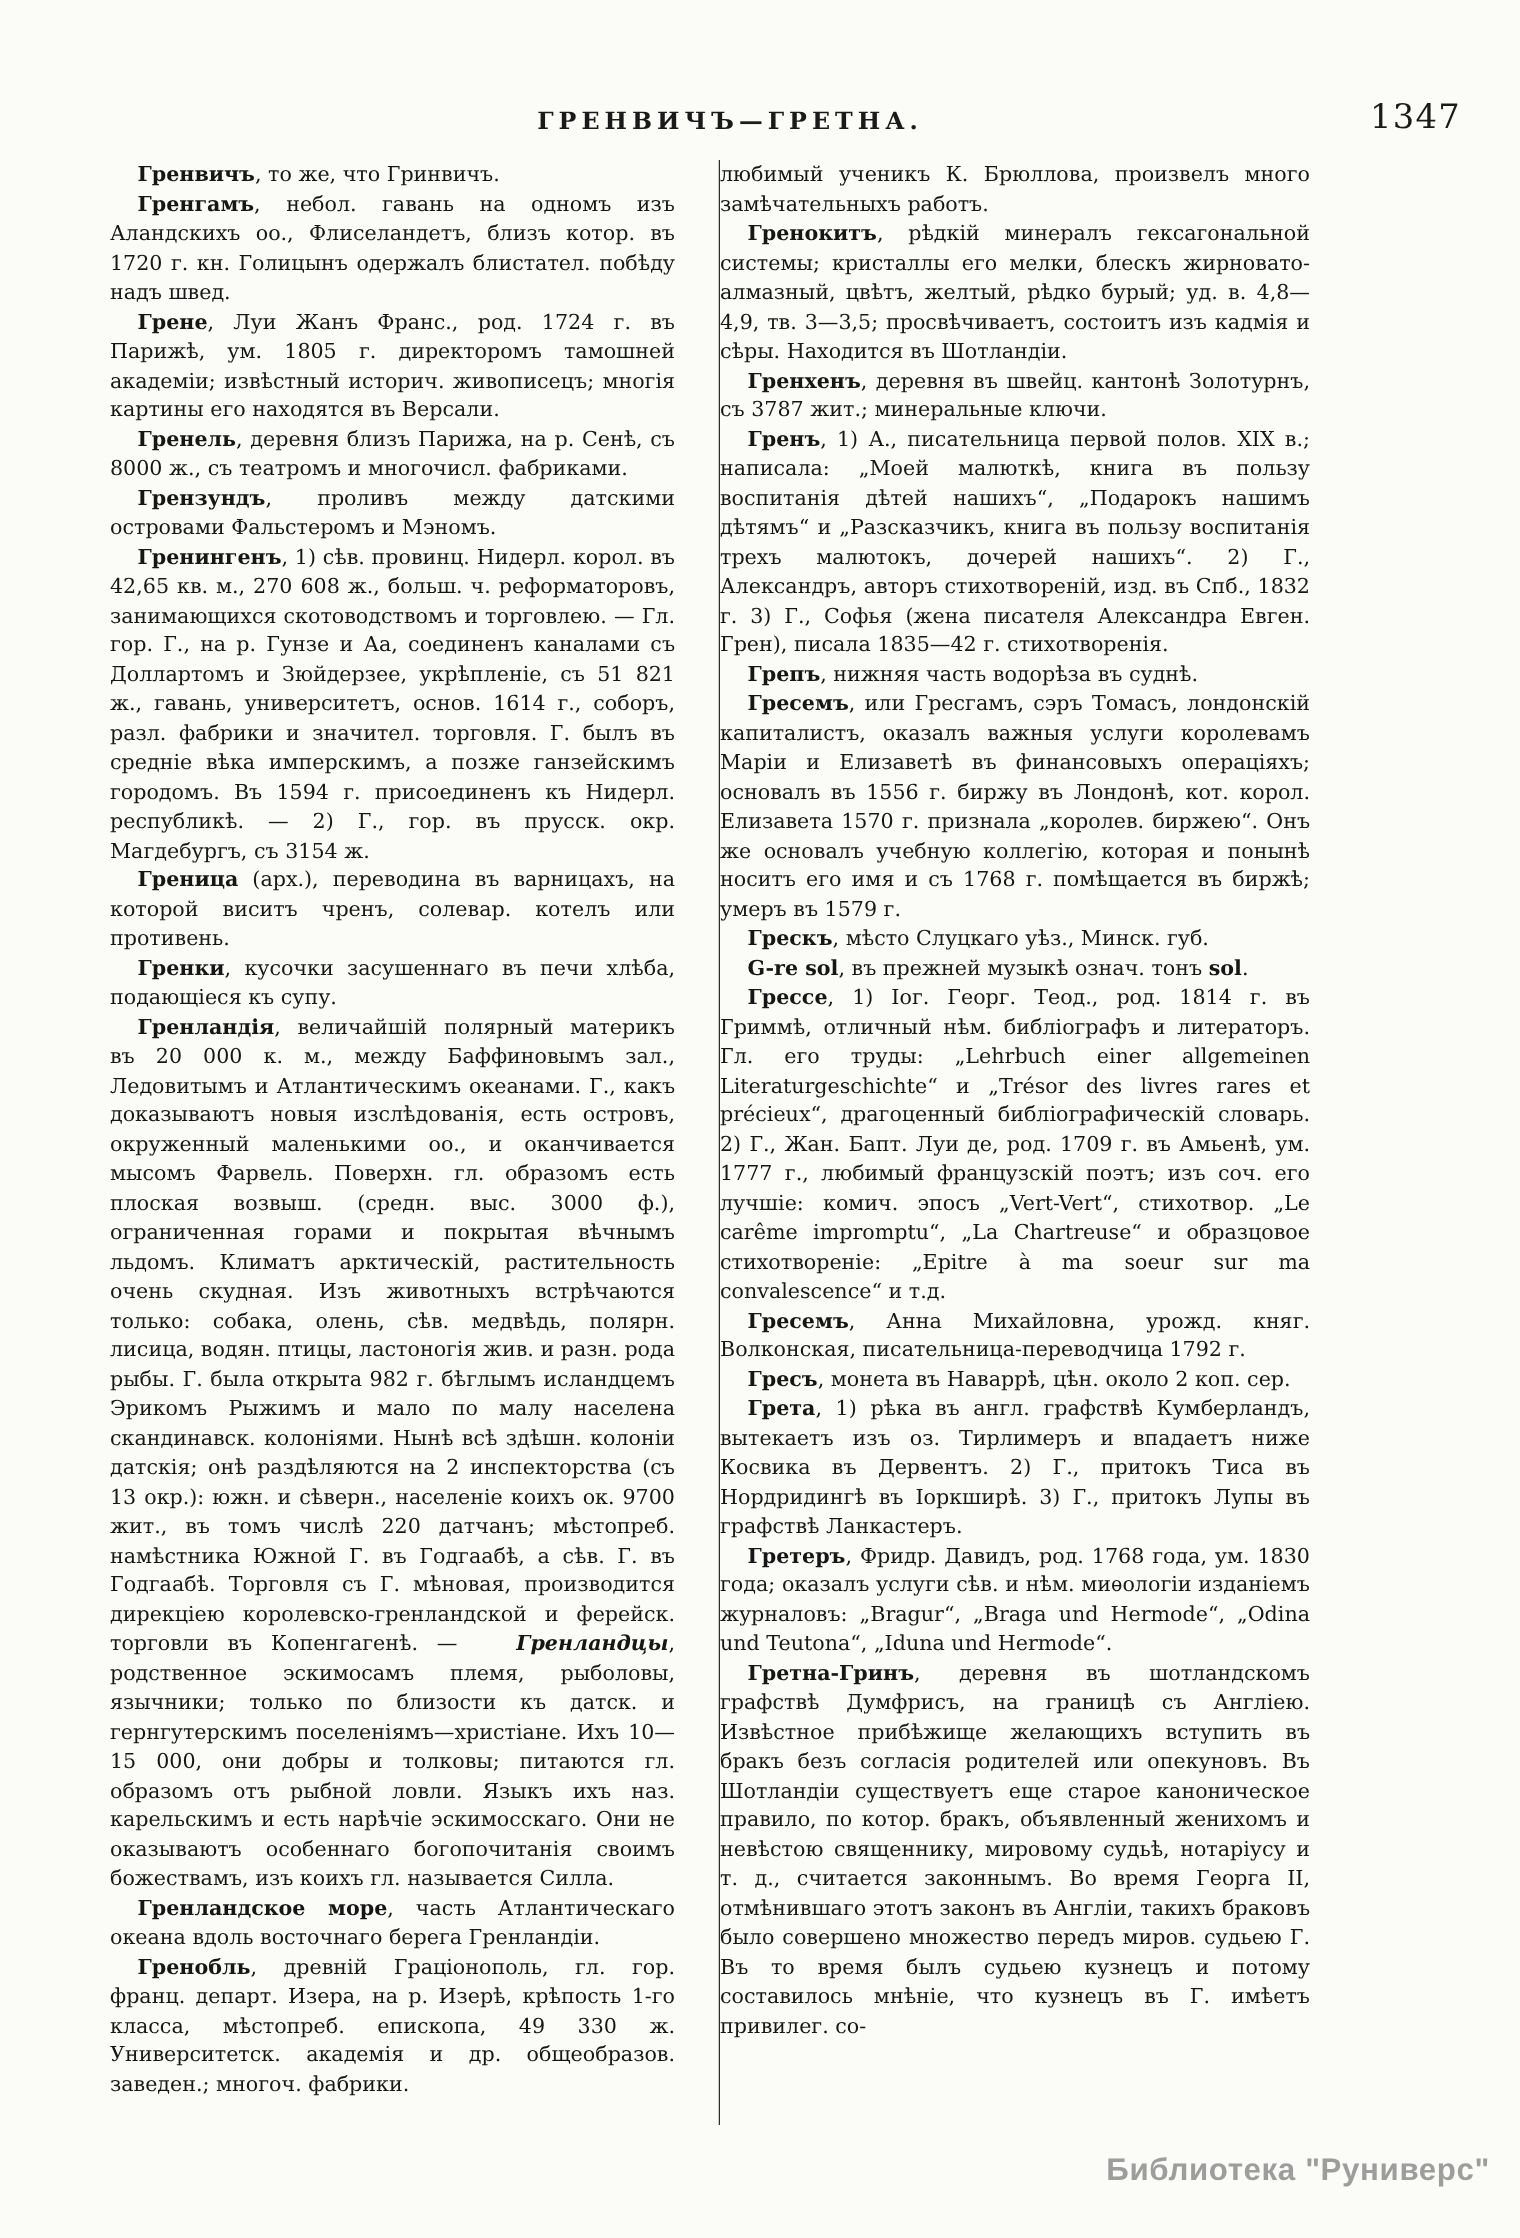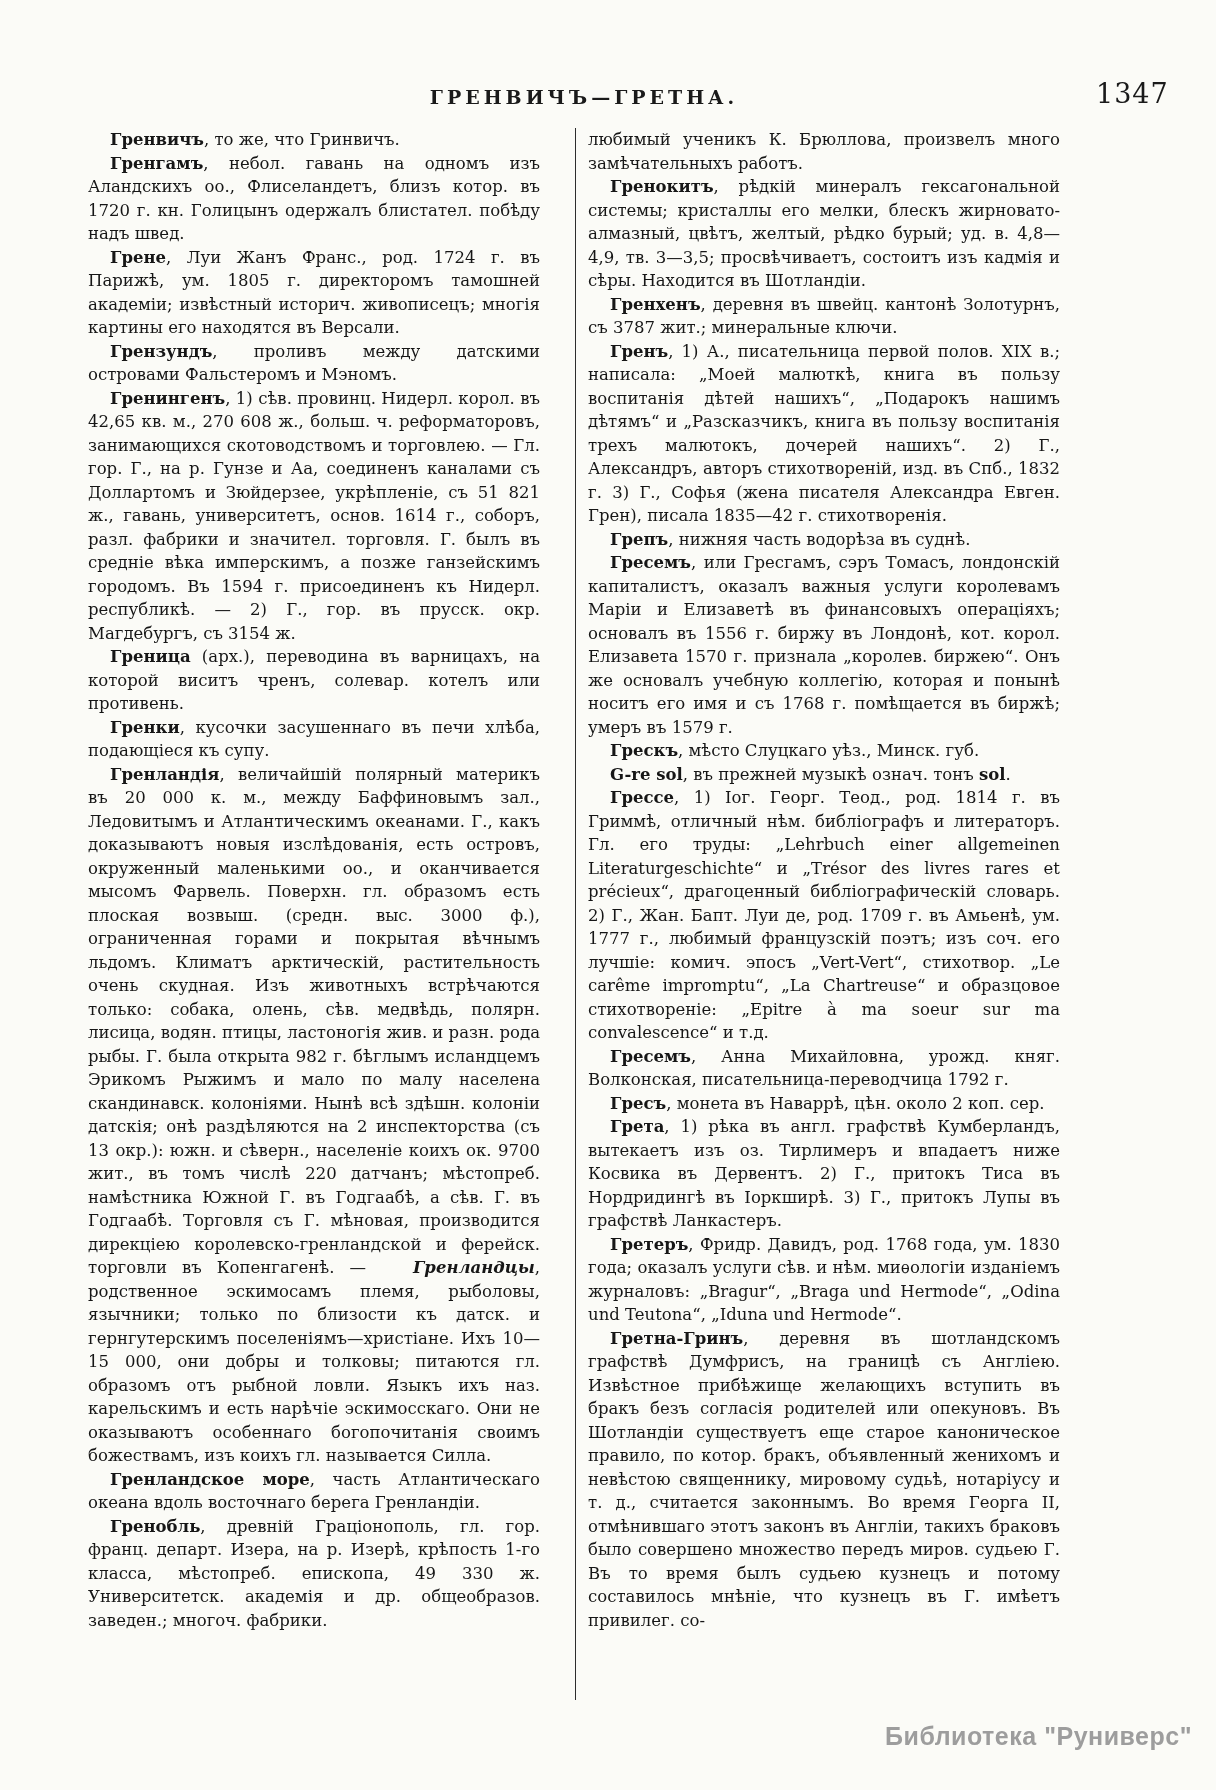--- a/index.html
+++ b/index.html
@@ -21,21 +21,21 @@
   .page-number{
     position:absolute;top:78px;left:1096px;
     font-size:27px;letter-spacing:1px;color:#1a1a1a;
   }
   .col{
     position:absolute;top:128px;
     font-size:16.5px;line-height:23.5px;
     text-align:justify;
   }
   .col-left{left:88px;width:452px;}
-  .col-right{left:588px;width:472px;}
+  .col-right{left:576px;width:472px;}
   .divider{
     position:absolute;left:575px;top:128px;
     width:1px;height:1572px;background:#2d2d2d;
   }
   p.entry{margin:0;text-indent:22px;}
   p.entry.noindent{text-indent:0;}
   .hw{font-weight:bold;}
   .hwi{font-weight:bold;font-style:italic;margin-left:32px;}
   .watermark{
     position:absolute;top:1722px;right:24px;
@@ -47,20 +47,21 @@
 </head>
 <body>
 
 <div class="page">
   <div class="header-title">ГРЕНВИЧЪ—ГРЕТНА.</div>
   <div class="page-number">1347</div>
   <div class="col col-left" id="col-left">
       <p class="entry"><span class="hw">Гренвичъ</span><span>, то же, что Гринвичъ.</span></p>
       <p class="entry"><span class="hw">Гренгамъ</span><span>, небол. гавань на одномъ изъ Аландскихъ оо., Флиселандетъ, близъ котор. въ 1720 г. кн. Голицынъ одержалъ блистател. побѣду надъ швед.</span></p>
       <p class="entry"><span class="hw">Грене</span><span>, Луи Жанъ Франс., род. 1724 г. въ Парижѣ, ум. 1805 г. директоромъ тамошней академіи; извѣстный историч. живописецъ; многія картины его находятся въ Версали.</span></p>
+      <p class="entry"><span class="hw">Гренель</span><span>, деревня близъ Парижа, на р. Сенѣ, съ 8000 ж., съ театромъ и многочисл. фабриками.</span></p>
       <p class="entry"><span class="hw">Грензундъ</span><span>, проливъ между датскими островами Фальстеромъ и Мэномъ.</span></p>
       <p class="entry"><span class="hw">Гренингенъ</span><span>, 1) сѣв. провинц. Нидерл. корол. въ 42,65 кв. м., 270 608 ж., больш. ч. реформаторовъ, занимающихся скотоводствомъ и торговлею. — Гл. гор. Г., на р. Гунзе и Аа, соединенъ каналами съ Доллартомъ и Зюйдерзее, укрѣпленіе, съ 51 821 ж., гавань, университетъ, основ. 1614 г., соборъ, разл. фабрики и значител. торговля. Г. былъ въ средніе вѣка имперскимъ, а позже ганзейскимъ городомъ. Въ 1594 г. присоединенъ къ Нидерл. республикѣ. — 2) Г., гор. въ прусск. окр. Магдебургъ, съ 3154 ж.</span></p>
       <p class="entry"><span class="hw">Греница</span><span> (арх.), переводина въ варницахъ, на которой виситъ чренъ, солевар. котелъ или противень.</span></p>
       <p class="entry"><span class="hw">Гренки</span><span>, кусочки засушеннаго въ печи хлѣба, подающіеся къ супу.</span></p>
       <p class="entry"><span class="hw">Гренландія</span><span>, величайшій полярный материкъ въ 20 000 к. м., между Баффиновымъ зал., Ледовитымъ и Атлантическимъ океанами. Г., какъ доказываютъ новыя изслѣдованія, есть островъ, окруженный маленькими оо., и оканчивается мысомъ Фарвель. Поверхн. гл. образомъ есть плоская возвыш. (средн. выс. 3000 ф.), ограниченная горами и покрытая вѣчнымъ льдомъ. Климатъ арктическій, растительность очень скудная. Изъ животныхъ встрѣчаются только: собака, олень, сѣв. медвѣдь, полярн. лисица, водян. птицы, ластоногія жив. и разн. рода рыбы. Г. была открыта 982 г. бѣглымъ исландцемъ Эрикомъ Рыжимъ и мало по малу населена скандинавск. колоніями. Нынѣ всѣ здѣшн. колоніи датскія; онѣ раздѣляются на 2 инспекторства (съ 13 окр.): южн. и сѣверн., населеніе коихъ ок. 9700 жит., въ томъ числѣ 220 датчанъ; мѣстопреб. намѣстника Южной Г. въ Годгаабѣ, а сѣв. Г. въ Годгаабѣ. Торговля съ Г. мѣновая, производится дирекціею королевско-гренландской и ферейск. торговли въ Копенгагенѣ. — </span><span class="hwi">Гренландцы</span><span>, родственное эскимосамъ племя, рыболовы, язычники; только по близости къ датск. и гернгутерскимъ поселеніямъ—христіане. Ихъ 10—15 000, они добры и толковы; питаются гл. образомъ отъ рыбной ловли. Языкъ ихъ наз. карельскимъ и есть нарѣчіе эскимосскаго. Они не оказываютъ особеннаго богопочитанія своимъ божествамъ, изъ коихъ гл. называется Силла.</span></p>
       <p class="entry"><span class="hw">Гренландское море</span><span>, часть Атлантическаго океана вдоль восточнаго берега Гренландіи.</span></p>
       <p class="entry"><span class="hw">Гренобль</span><span>, древній Граціонополь, гл. гор. франц. департ. Изера, на р. Изерѣ, крѣпость 1-го класса, мѣстопреб. епископа, 49 330 ж. Университетск. академія и др. общеобразов. заведен.; многоч. фабрики.</span></p>
     </div>
   <div class="divider"></div>
   <div class="col col-right" id="col-right">

